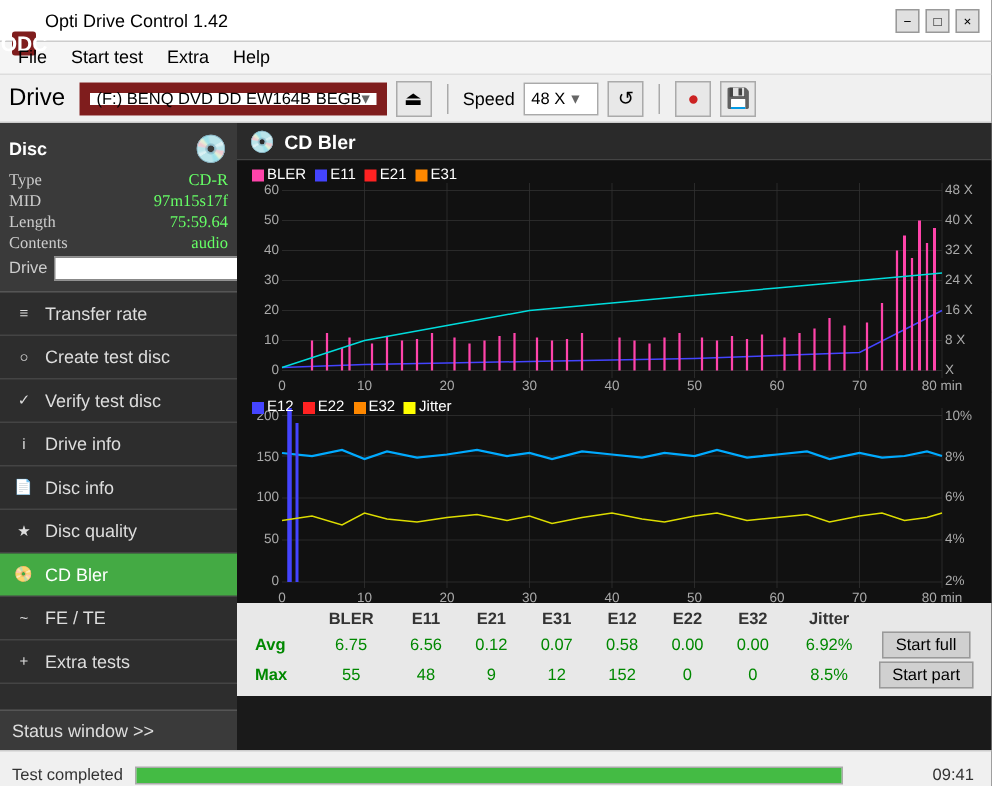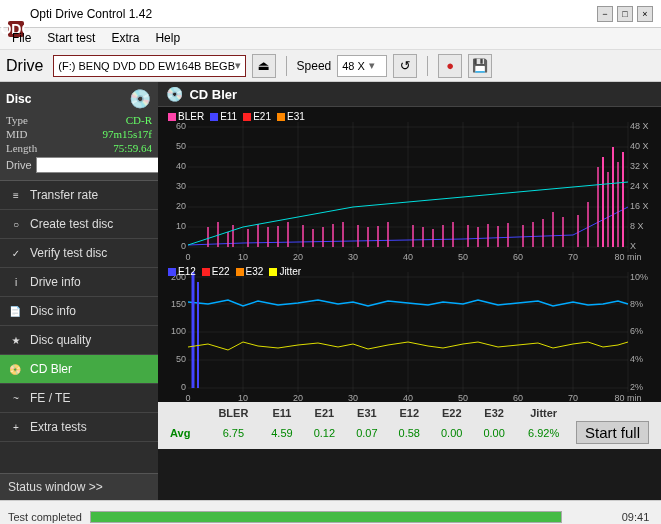--- a/index.html
+++ b/index.html
@@ -38,21 +38,21 @@
       display: flex;
       align-items: center;
       padding: 3px 6px;
       border-bottom: 1px solid #ccc;
       height: 32px;
       gap: 6px;
     }
     .drive-label { font-size: 16px; margin-right: 4px; }
     .drive-select {
       background: white;
-      border: 1px solid #7f1d1d;
+      border: 7px solid #7f1d1d;
       padding: 2px 4px;
       font-size: 11px;
       height: 22px;
       display: flex;
       align-items: center;
       min-width: 180px;
     }
     .toolbar-sep { width: 1px; background: #aaa; height: 20px; margin: 0 4px; }
     .speed-label { font-size: 12px; }
     .speed-select {
@@ -189,21 +189,21 @@
     .stats-table .row-label { text-align: left; color: #333; font-weight: bold; }
     .stats-table .avg-row td { color: #008800; }
     .stats-table .max-row td { color: #008800; }
     .stats-table .total-row td { color: #008800; }
     
     .start-btn {
       background: #d0d0d0;
       border: 1px solid #999;
       padding: 2px 8px;
       cursor: pointer;
-      font-size: 15px;
+      font-size: 11px;
       white-space: nowrap;
     }
     
     
     .status-bar {
       height: 24px;
       background: #f0f0f0;
       border-top: 1px solid #ccc;
       display: flex;
       align-items: center;
@@ -285,20 +285,24 @@
         <span class="disc-key">Type</span>
         <span class="disc-val">CD-R</span>
       </div>
       <div class="disc-row">
         <span class="disc-key">MID</span>
         <span class="disc-val">97m15s17f</span>
       </div>
       <div class="disc-row">
         <span class="disc-key">Length</span>
         <span class="disc-val">75:59.64</span>
+      </div>
+      <div class="disc-row">
+        <span class="disc-key">Contents</span>
+        <span class="disc-val">audio</span>
       </div>
       <div class="label-row">
         <span class="disc-key">Drive</span>
         <input class="label-input" type="text" style="">
         <div class="label-btn">🔍</div>
       </div>
     </div>
 
     <div class="nav-item">
       <span class="nav-icon">≡</span>
@@ -570,31 +574,45 @@
             <th>E22</th>
             <th>E32</th>
             <th>Jitter</th>
             <th style="width:70px;"></th>
           </tr>
         </thead>
         <tbody>
           <tr class="avg-row">
             <td class="row-label">Avg</td>
             <td>6.75</td>
-            <td>4.59</td>
+            <td>6.56</td>
             <td>0.12</td>
             <td>0.07</td>
             <td>0.58</td>
             <td>0.00</td>
             <td>0.00</td>
             <td>6.92%</td>
             <td>
               <button class="start-btn">Start full</button>
             </td>
           </tr>
+          <tr class="max-row">
+            <td class="row-label">Max</td>
+            <td>55</td>
+            <td>48</td>
+            <td>9</td>
+            <td>12</td>
+            <td>152</td>
+            <td>0</td>
+            <td>0</td>
+            <td>8.5%</td>
+            <td>
+              <button class="start-btn">Start part</button>
+            </td>
+          </tr>
         </tbody>
       </table>
     </div>
   </div>
 </div>
 
 <div class="status-bar">
   <span class="status-text">Test completed</span>
   <div class="progress-bar-container">
     <div class="progress-bar-fill" style="width: 100%;"></div>

